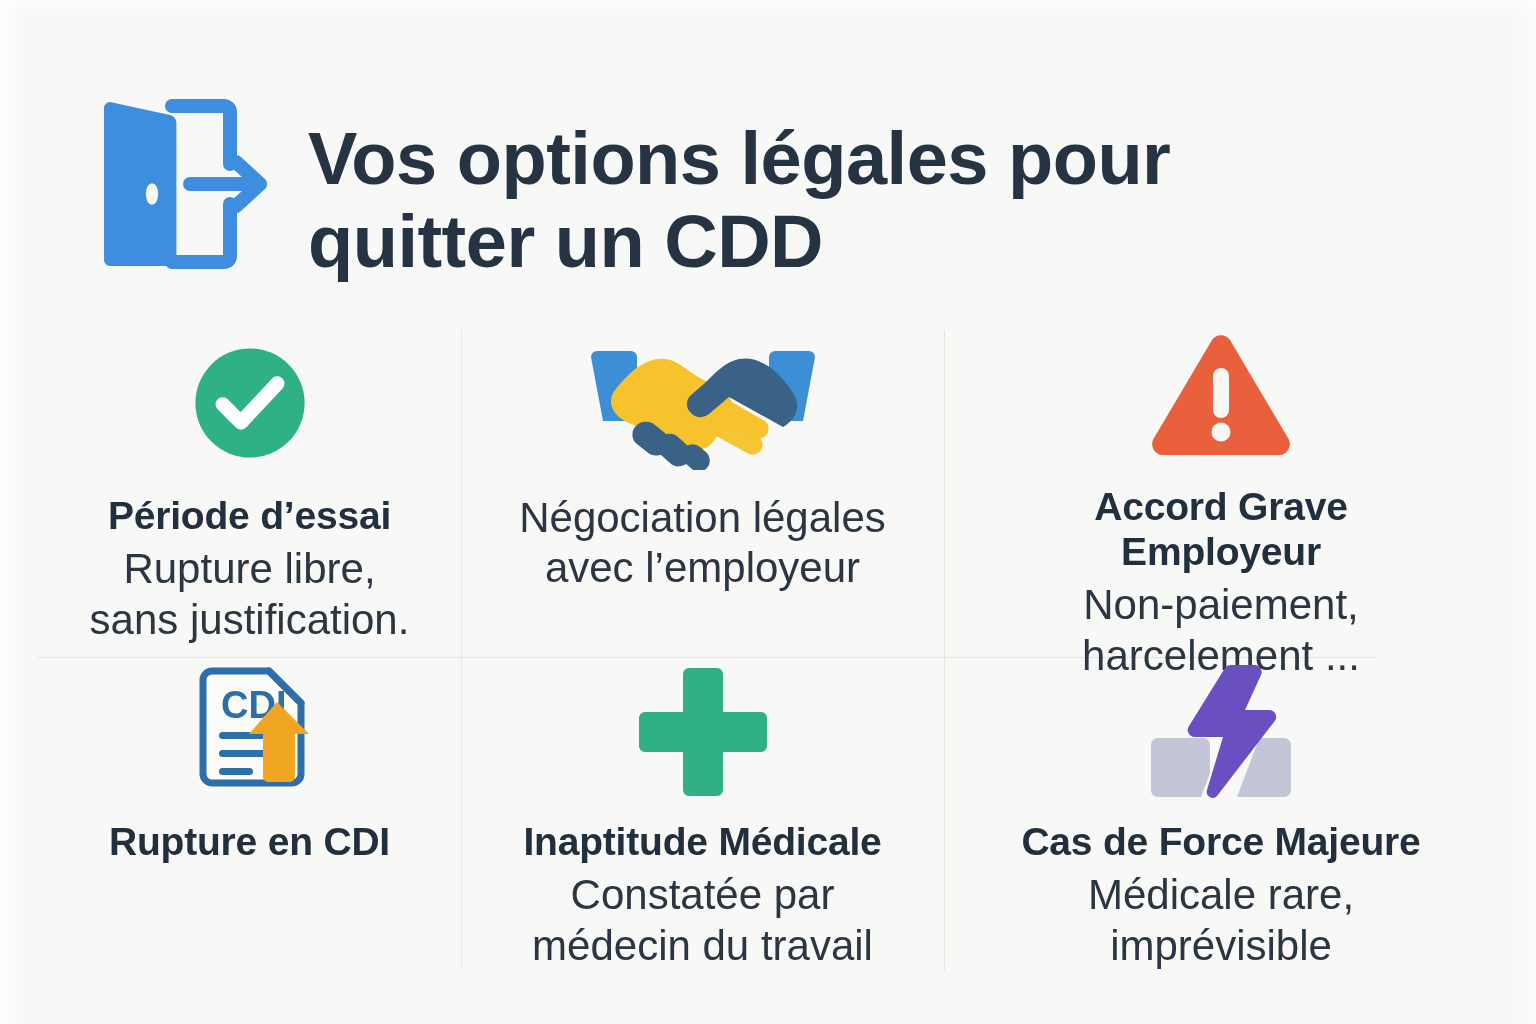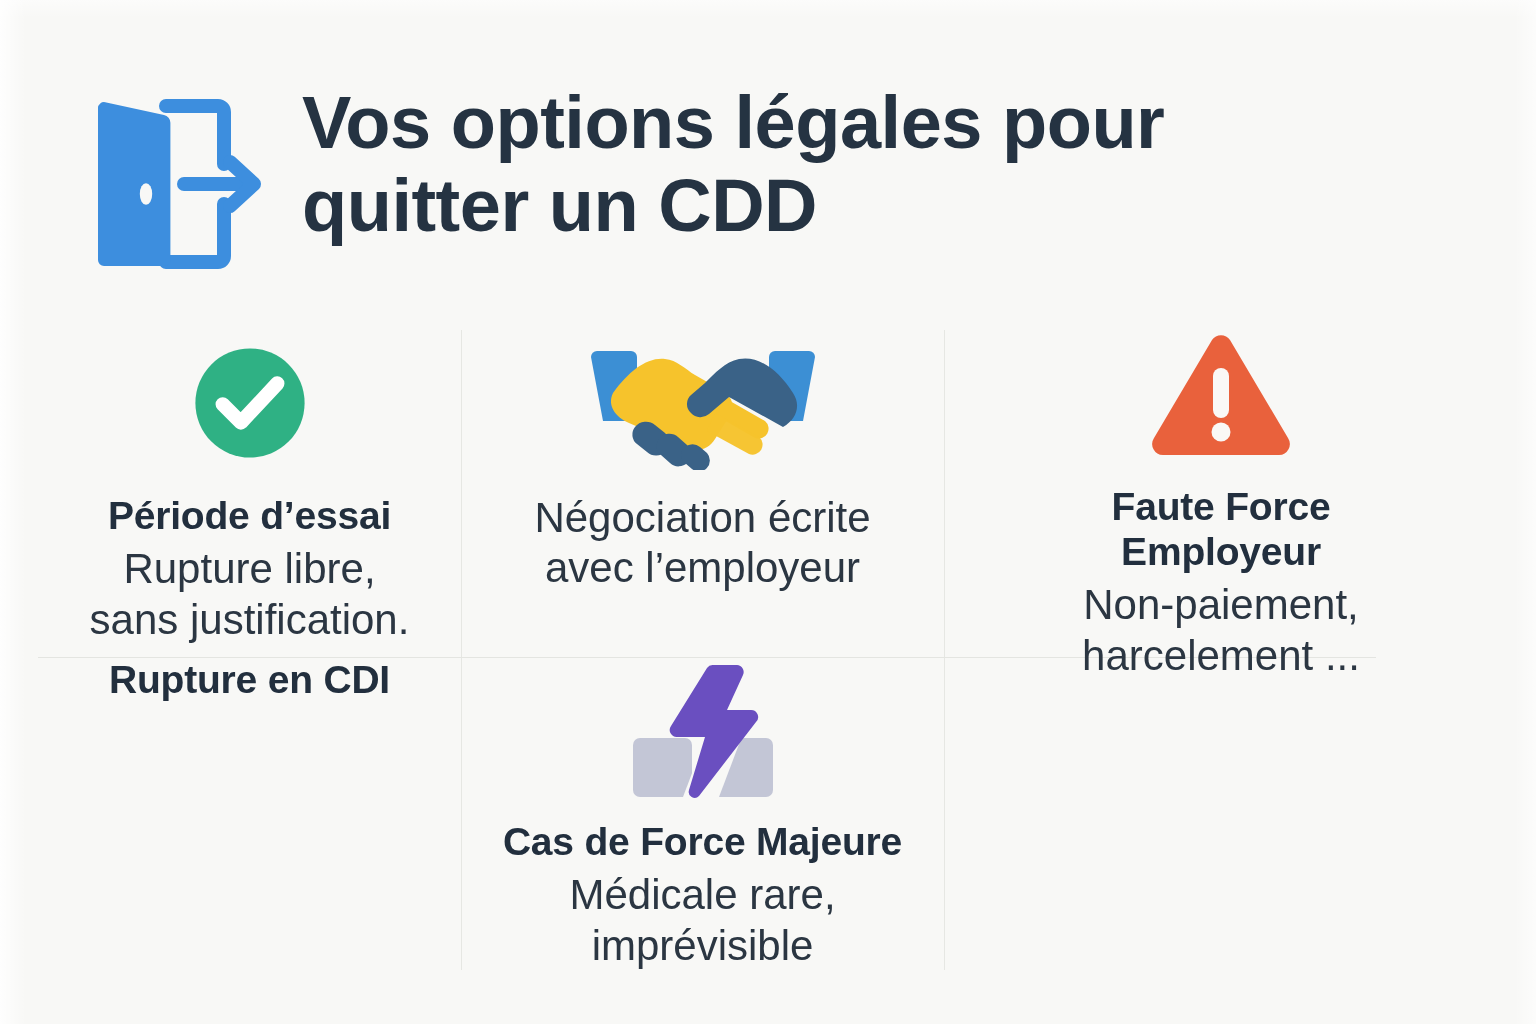--- a/index.html
+++ b/index.html
@@ -25,25 +25,25 @@
     background:
       linear-gradient(to right, rgba(255,255,255,0.85) 0px, rgba(255,255,255,0) 26px),
       linear-gradient(to left, rgba(255,255,255,0.6) 0px, rgba(255,255,255,0) 22px),
       linear-gradient(to bottom, rgba(255,255,255,0.55) 0px, rgba(255,255,255,0) 18px);
     pointer-events: none;
   }
 
   
   .header {
     position: absolute;
-    left: 74px;
+    left: 80px;
     top: 78px;
     width: 1380px;
     display: flex;
-    align-items: flex-start;
+    align-items: flex-end;
   }
   .header-icon {
     width: 200px;
     height: 200px;
     flex: 0 0 200px;
     margin-top: 6px;
   }
   .header-title {
     margin-left: 28px;
     font-size: 74px;
@@ -179,42 +179,68 @@
 
           <path d="M220 58 C206 36 186 20 166 24 C152 27 142 38 132 48
                    L118 60 a12 12 0 0 0 0 18 a13 13 0 0 0 18 1 L156 62
                    L210 92 C224 84 228 70 220 58 Z" fill="#3a6287"></path>
 
           <path d="M62 92 a14 14 0 0 1 20 -2 l10 8 a13 13 0 0 1 -18 19 l-10 -8 a12 12 0 0 1 -2 -17 Z" fill="#3a6287"></path>
           <path d="M86 104 a13 13 0 0 1 19 -2 l9 8 a12 12 0 0 1 -17 18 l-9 -8 a11 11 0 0 1 -2 -16 Z" fill="#3a6287"></path>
           <path d="M110 114 a12 12 0 0 1 17 -2 l7 6 a11 11 0 0 1 -15 16 l-7 -6 a10 10 0 0 1 -2 -14 Z" fill="#3a6287"></path>
         </svg>
       </div>
-      <div class="cell-desc">Négociation écrite
+      <div class="cell-desc">Négociation légales
 avec l’employeur</div>
     </div>
 
     <div class="cell r1">
       <div class="cell-icon">
         <svg width="150" height="136" viewBox="0 0 150 136" aria-hidden="true">
           <path d="M66 10 a11 11 0 0 1 18 0 L142 108 a11 11 0 0 1 -9 17 H17 a11 11 0 0 1 -9 -17 Z" fill="#e9613c"></path>
           <rect x="67" y="38" width="16" height="50" rx="8" fill="#faf8f6"></rect>
           <circle cx="75" cy="102" r="9.5" fill="#faf8f6"></circle>
         </svg>
       </div>
-      <div class="cell-title">Faute Force
+      <div class="cell-title">Accord Grave
 Employeur</div>
       <div class="cell-desc">Non-paiement,
 harcelement ...</div>
     </div>
 
     <div class="cell r2">
+      <div class="cell-icon">
+        <svg width="145" height="140" viewBox="0 0 145 140" aria-hidden="true">
+
+          <path d="M26 18 a9 9 0 0 1 9 -9 H92 L124 41 V112 a9 9 0 0 1 -9 9 H35 a9 9 0 0 1 -9 -9 Z" fill="#fbfbf9" stroke="#2d6fa8" stroke-width="7" stroke-linejoin="round"></path>
+          <path d="M92 9 L124 41" fill="none" stroke="#2d6fa8" stroke-width="7" stroke-linecap="round"></path>
+
+          <text x="44" y="56" font-family="Liberation Sans, sans-serif" font-size="38" font-weight="700" fill="#2d6fa8" letter-spacing="0">CDI</text>
+
+          <rect x="42" y="70" width="46" height="7" rx="3.5" fill="#2d6fa8"></rect>
+          <rect x="42" y="88" width="58" height="7" rx="3.5" fill="#2d6fa8"></rect>
+          <rect x="42" y="106" width="34" height="7" rx="3.5" fill="#2d6fa8"></rect>
+
+          <path d="M100 40 L132 72 H118 V115 a5 5 0 0 1 -5 5 H91 a5 5 0 0 1 -5 -5 V72 H72 Z" fill="#f0a623"></path>
+        </svg>
+      </div>
       <div class="cell-title">Rupture en CDI</div>
     </div>
 
+    <div class="cell r2">
+      <div class="cell-icon">
+        <svg width="132" height="132" viewBox="0 0 132 132" aria-hidden="true">
+          <path d="M46 8 a6 6 0 0 1 6 -6 H80 a6 6 0 0 1 6 6 V46 H124 a6 6 0 0 1 6 6 V80 a6 6 0 0 1 -6 6 H86 V124
+                   a6 6 0 0 1 -6 6 H52 a6 6 0 0 1 -6 -6 V86 H8 a6 6 0 0 1 -6 -6 V52 a6 6 0 0 1 6 -6 H46 Z" fill="#2fb184"></path>
+        </svg>
+      </div>
+      <div class="cell-title">Inaptitude Médicale</div>
+      <div class="cell-desc">Constatée par
+médecin du travail</div>
+    </div>
 
     <div class="cell r2">
       <div class="cell-icon">
         <svg width="160" height="135" viewBox="0 0 160 135" aria-hidden="true">
 
           <path d="M10 80 a7 7 0 0 1 7 -7 H62 a7 7 0 0 1 7 7 V125 a7 7 0 0 1 -7 7 H17 a7 7 0 0 1 -7 -7 Z" fill="#c3c6d6"></path>
           <path d="M98 73 H143 a7 7 0 0 1 7 7 V125 a7 7 0 0 1 -7 7 H78 Z" fill="#c3c6d6"></path>
 
           <path d="M88 58 L60 132 H96 L124 58 Z" fill="#f8f8f6"></path>
 

